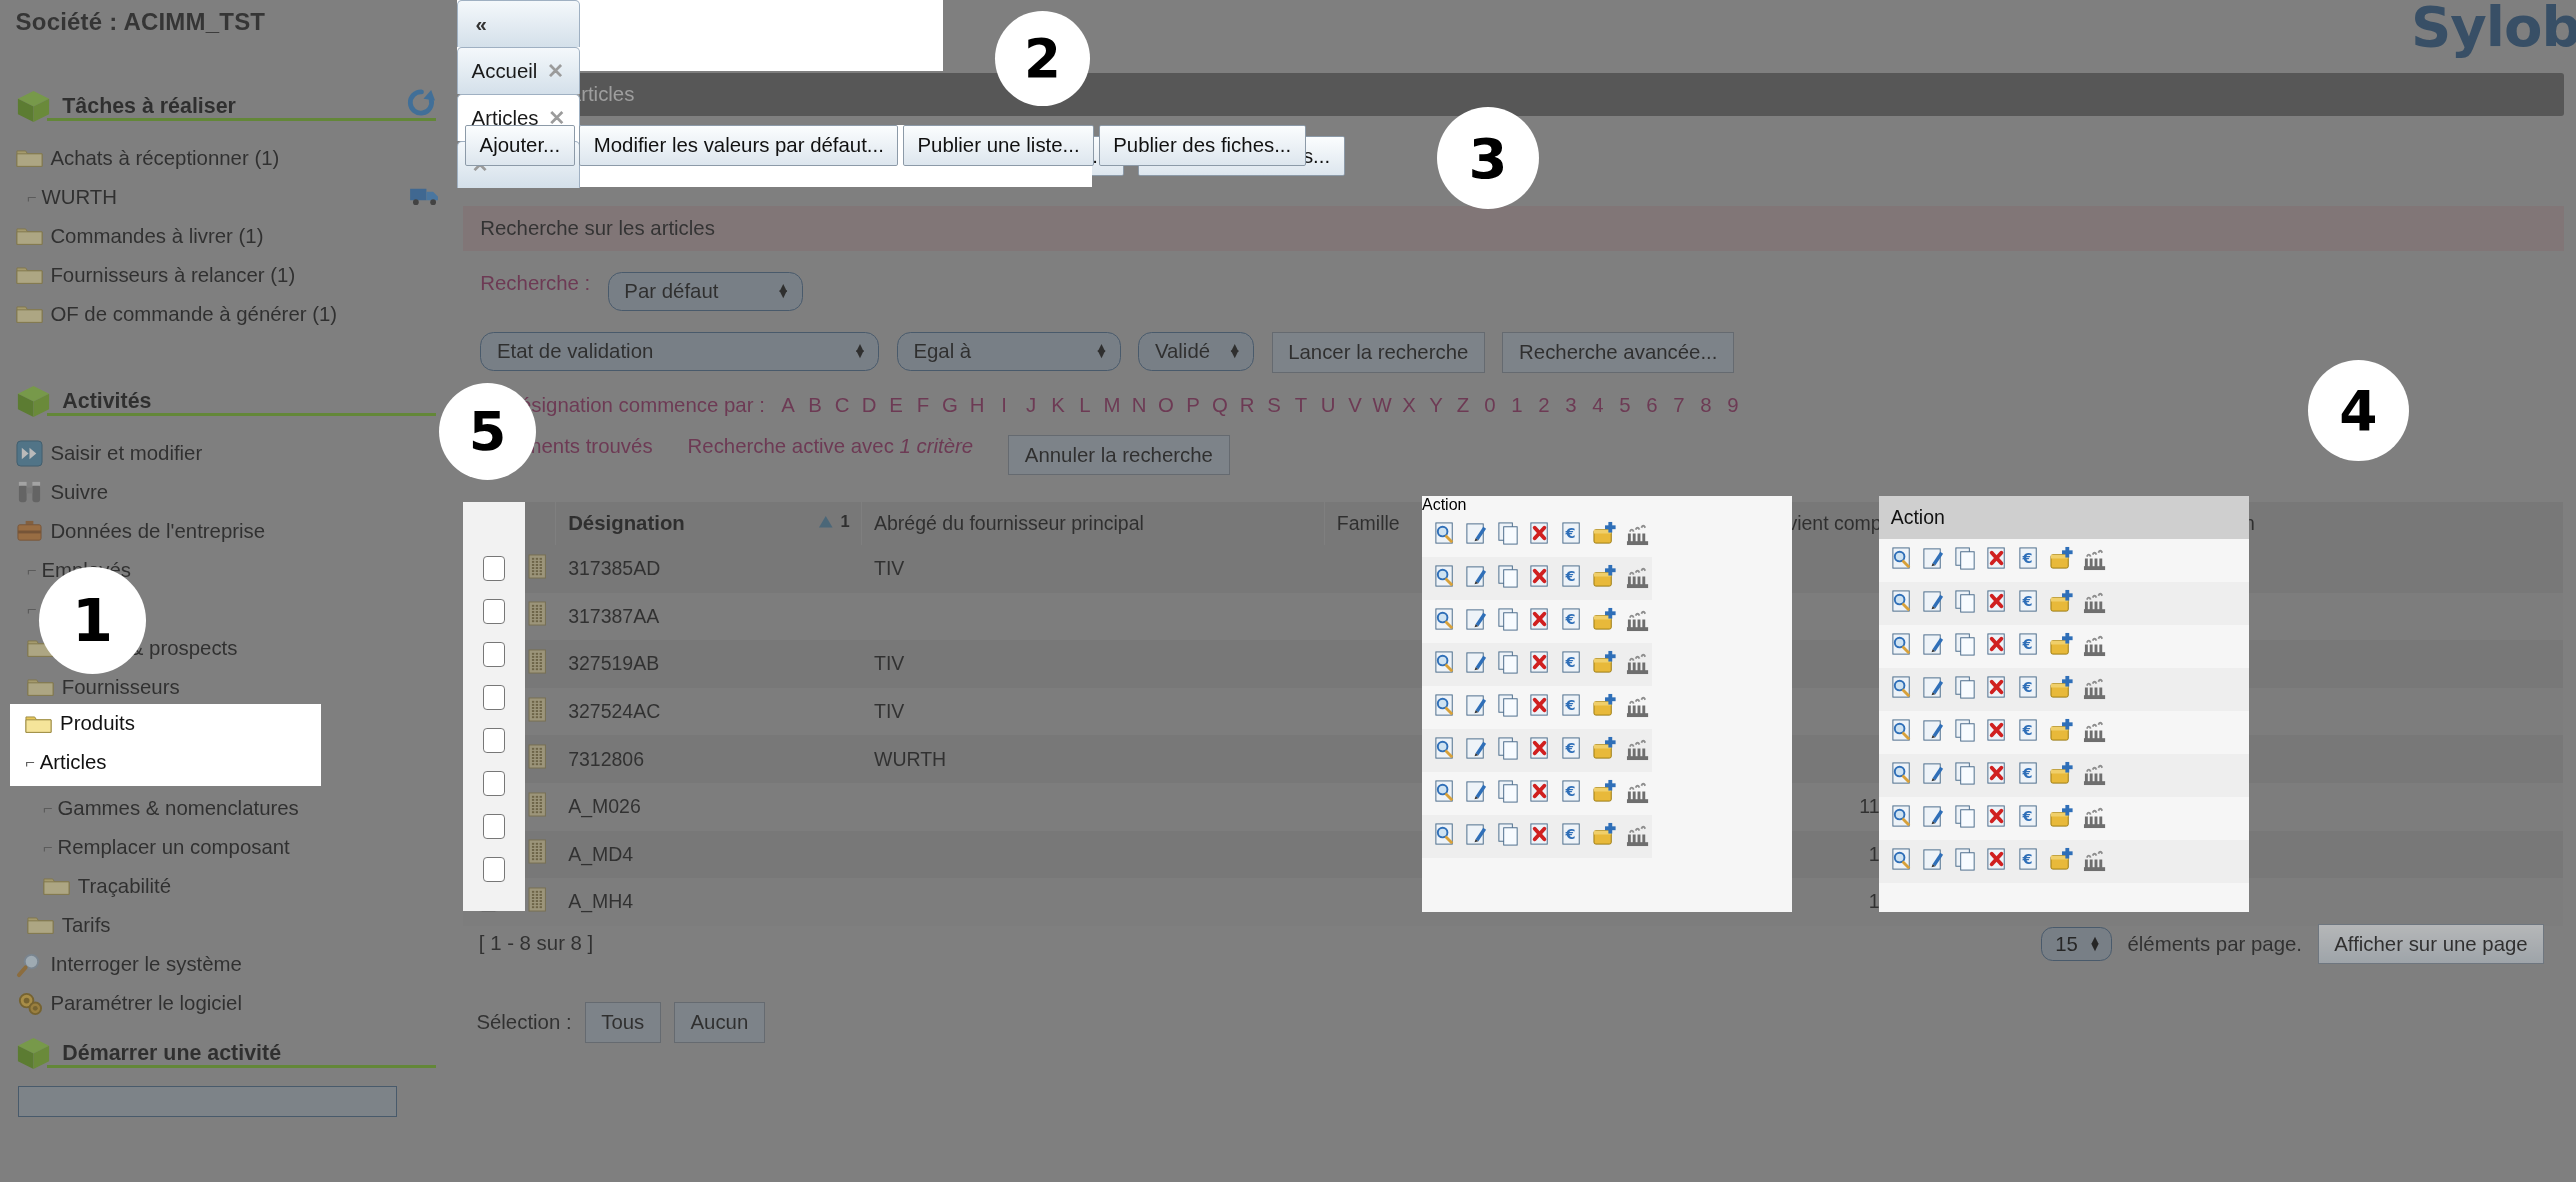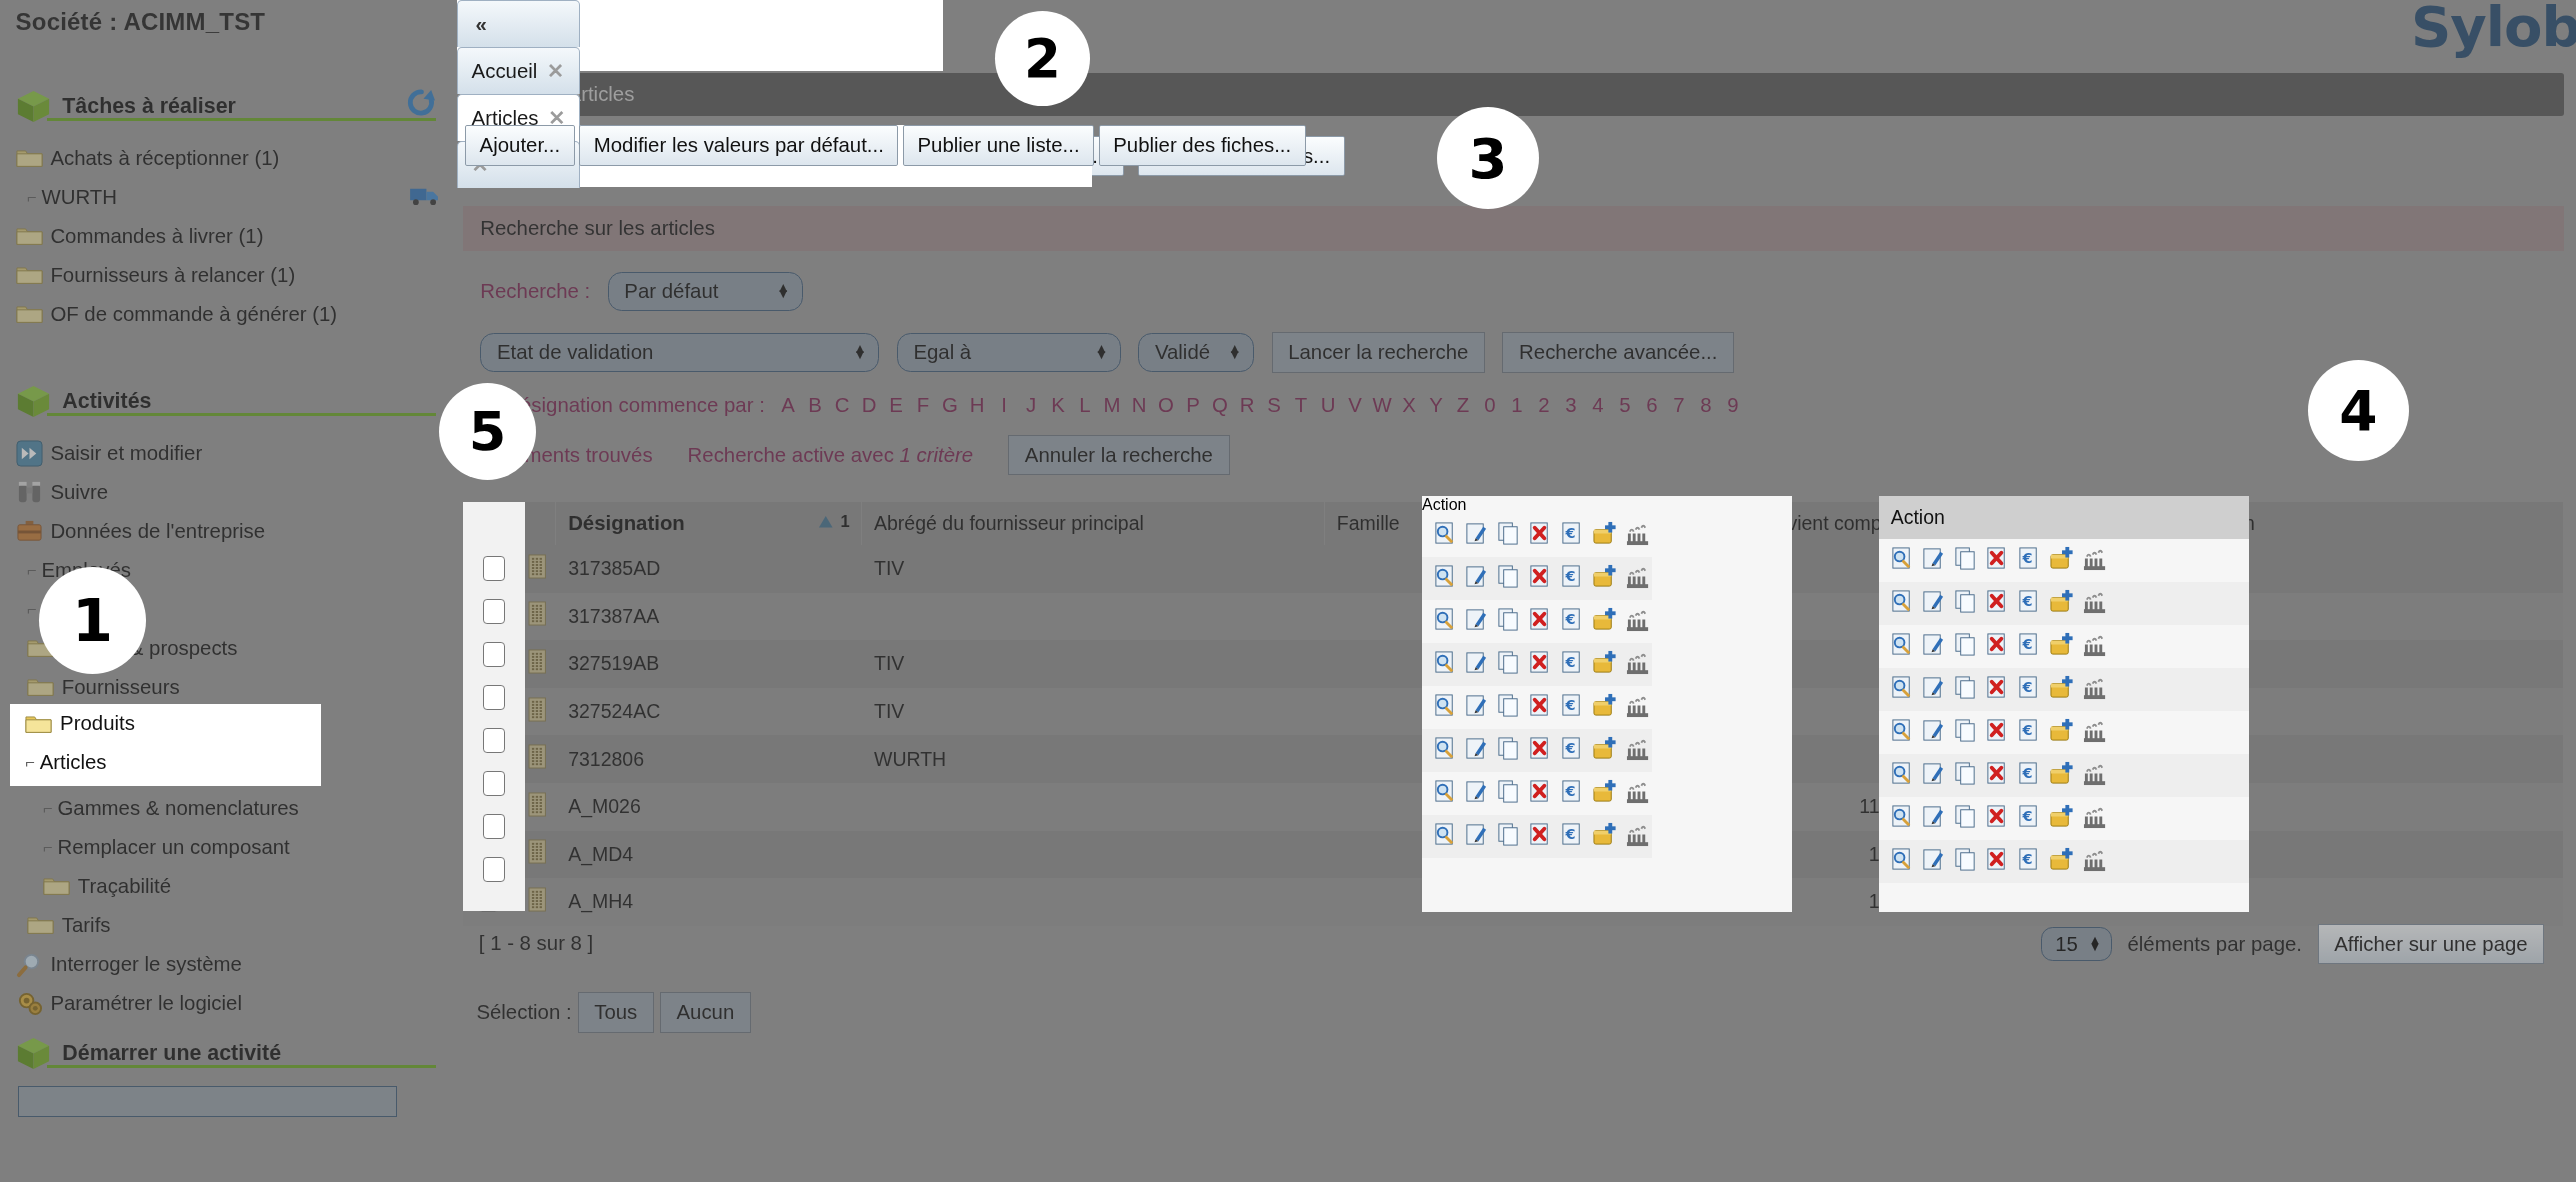--- a/index.html
+++ b/index.html
@@ -131,21 +131,21 @@
 
   
   #search-panel {
     position: absolute; left: 5.8px; top: 206px; width: 2101px; height: 280px;
     background: #9a9a9a;
   }
   #search-panel .sp-title {
     height: 45px; background: #9d8a8c; color: #171717; font-size: 20.4px;
     display: flex; align-items: center; padding-left: 17.5px;
   }
-  .sp-row { display: flex; align-items: center; padding-left: 17.5px; }
+  .sp-row { display: flex; align-items: flex-start; padding-left: 17.5px; }
   .lbl-pink { color: #7a2450; font-size: 20.4px; white-space: nowrap; }
   .select {
     position: relative; background: #8e9aa6; border: 1.9px solid #3d5a78;
     border-radius: 13.6px; font-size: 20.4px; color: #111;
     padding: 6.8px 43px 6.8px 15.6px; white-space: nowrap; cursor: pointer;
     display:inline-block;
   }
   .select .spin {
     position: absolute; right: 11.7px; top: 50%; transform: translateY(-50%);
     display: flex; flex-direction: column; line-height: 6.8px; font-size: 13.6px; color:#111;
@@ -199,21 +199,21 @@
     display:flex; align-items:center; padding-left:11.7px;
   }
   .act-row {
     height: 43px; display:flex; align-items:center; gap: 6.8px; padding-left: 10.7px;
   }
   .act-row.alt { background:#eeeeee; }
 
   
   #footer { position:absolute; left:5.8px; top: 918px; width: 2101px; height: 136px; }
   .footer-left { position:absolute; left: 16px; top: 13.6px; font-size:20.4px; color:#141414;}
-  .footer-sel { position:absolute; left: 13.6px; top: 74px; display:flex; align-items:center; gap:6px;}
+  .footer-sel { position:absolute; left: 13.6px; top: 84px; display:flex; align-items:center; gap:13px;}
   .footer-right { position:absolute; right: 19.5px; top: 5.8px; display:flex; align-items:center; gap:15.6px;}
   .stepper {
     background:#8e9aa6; border:1.9px solid #3d5a78; border-radius:11.7px;
     font-size:20.4px; padding: 4.9px 33px 4.9px 13.6px; position:relative; cursor:pointer;
   }
   .stepper .spin { position:absolute; right:9.7px; top:50%; transform:translateY(-50%);
     display:flex; flex-direction:column; line-height:6.8px; font-size:12.6px; }
   .btn-3d {
     background: linear-gradient(#f7fafc, #cfd9e2);
     border:1px solid #7d8b99; font-size:20.4px; color:#111; padding:7.8px 15.6px; cursor:pointer;

